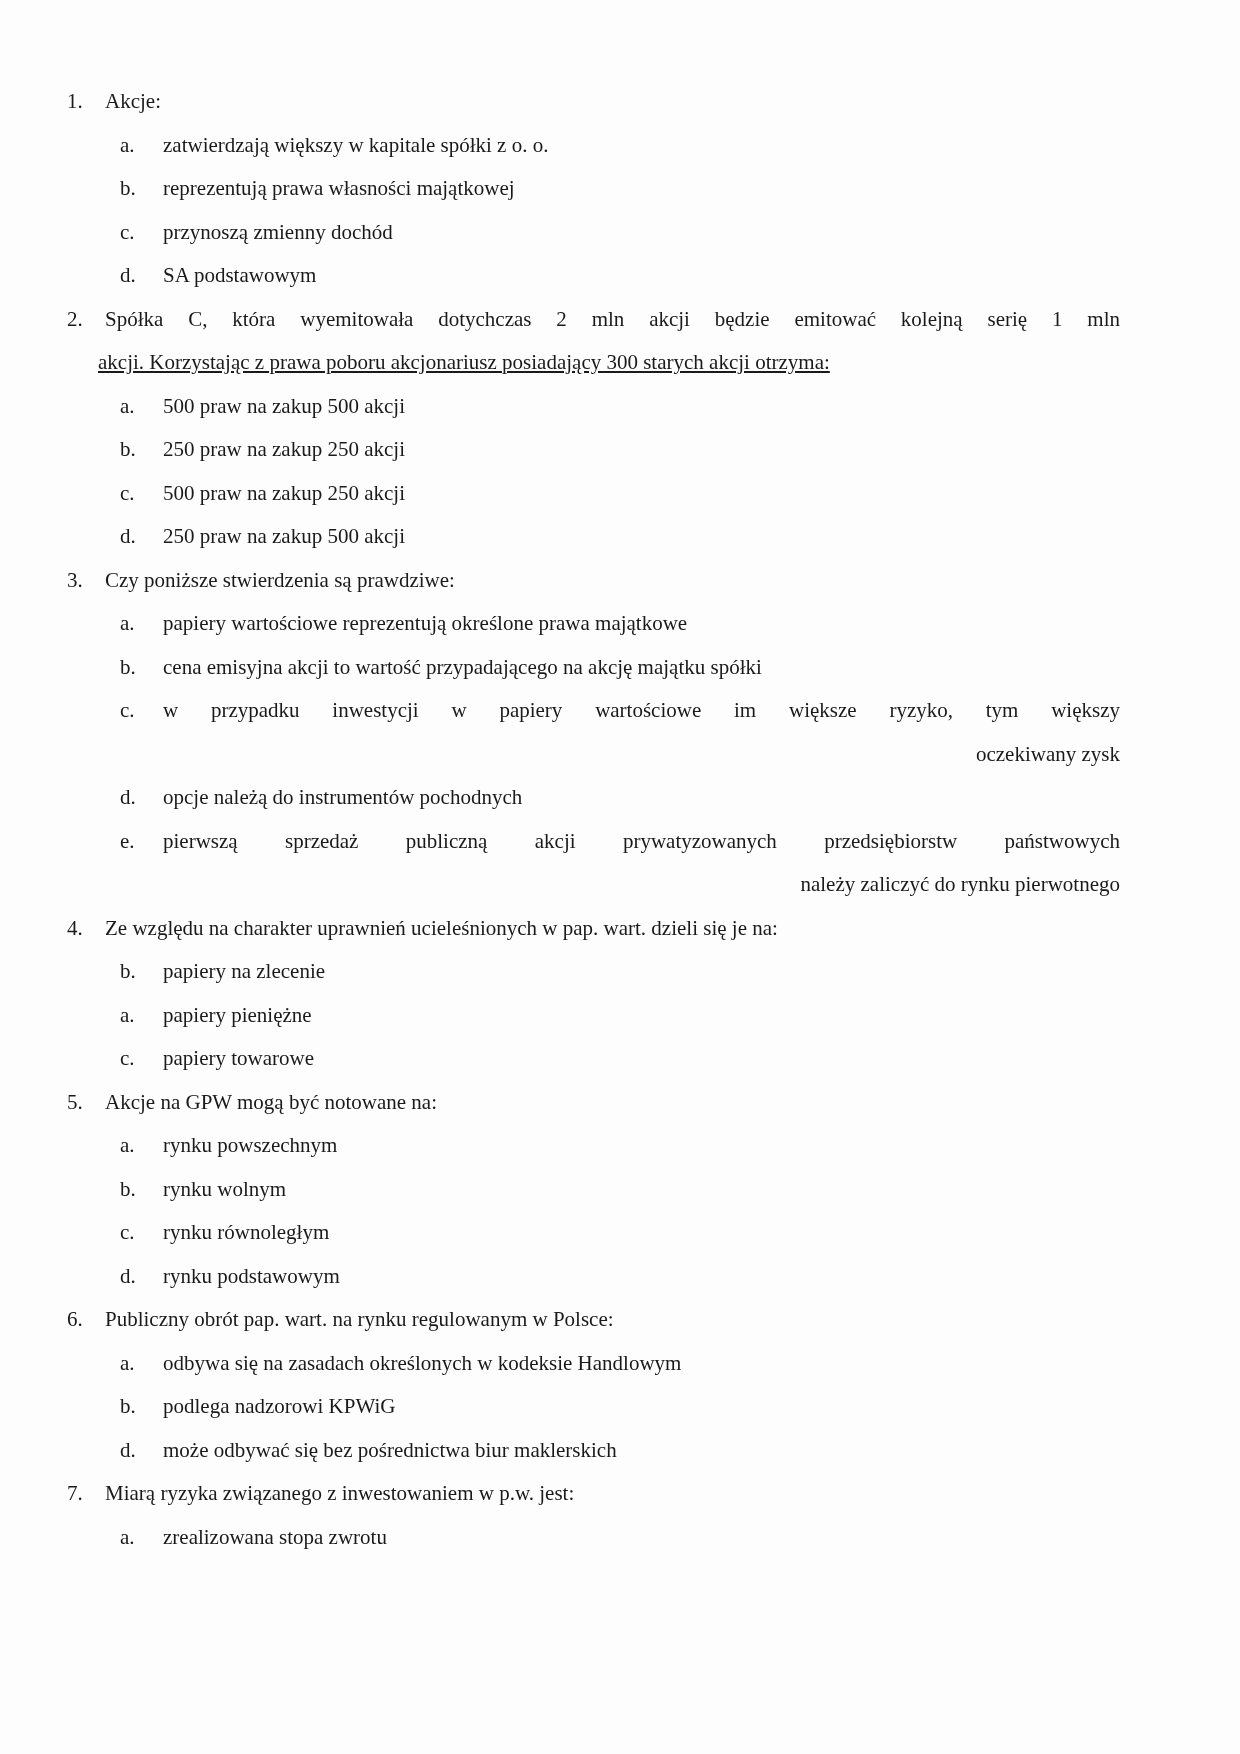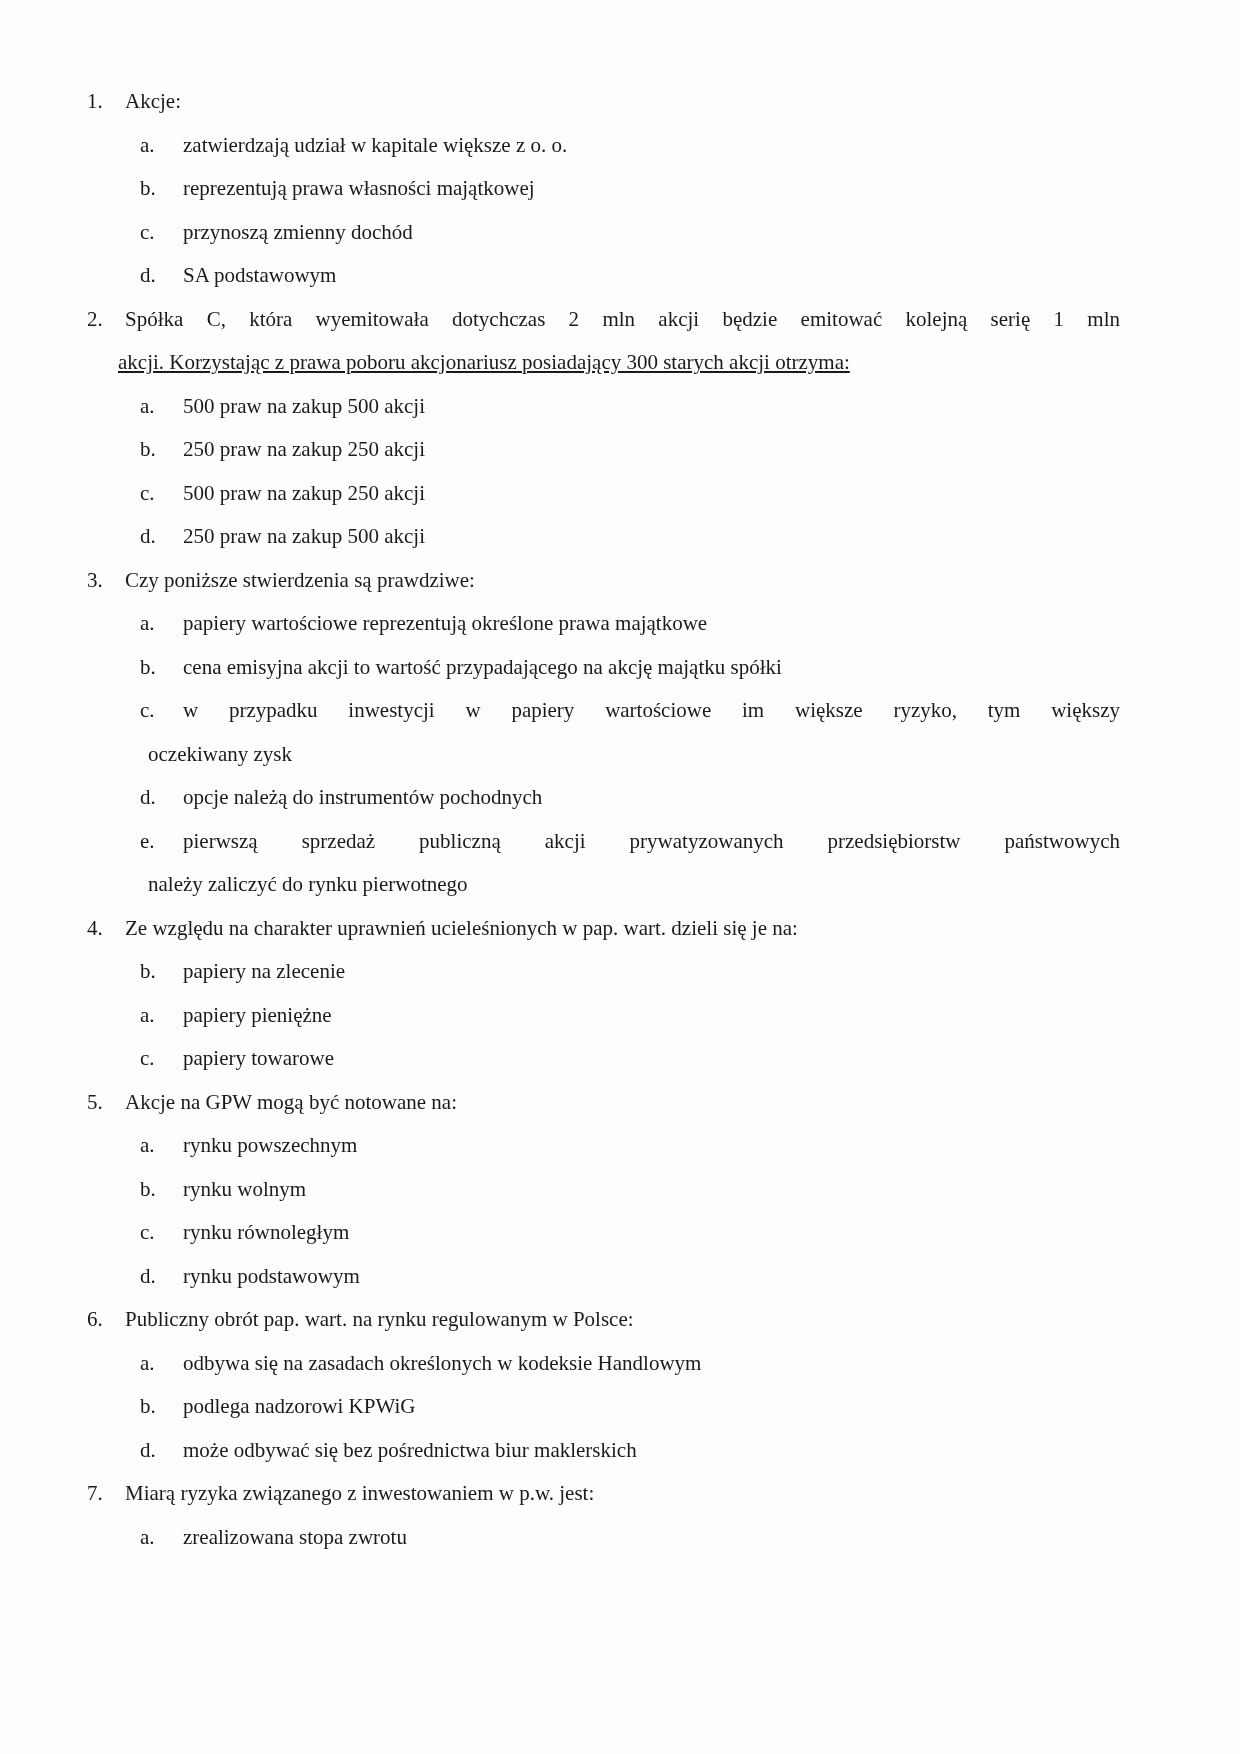--- a/index.html
+++ b/index.html
@@ -6,46 +6,46 @@
   body {
     width: 1240px;
     height: 1754px;
     background: #fdfdfd;
     font-family: "Liberation Serif", "DejaVu Serif", serif;
   }
   .page {
     box-sizing: border-box;
     width: 1240px;
     height: 1754px;
-    padding: 80px 120px 0 87px;
+    padding: 80px 120px 0 67px;
     color: #1a1a1a;
     font-size: 21px;
     line-height: 43.5px;
     overflow: hidden;
   }
   .line { white-space: normal; }
   
   .q.first { margin-left: 31px; text-indent: -31px; }
   .q.cont  { margin-left: 31px; text-decoration: underline; }
   .num { display: inline-block; width: 38px; text-indent: 0; }
   
   .o.first { margin-left: 61px; text-indent: -8px; }
-  .o.cont  { margin-left: 61px; }
+  .o.cont  { margin-left: 61px; text-align: right; }
   .let { display: inline-block; width: 43px; text-indent: 0; }
   
   .stretch { text-align: justify; text-align-last: justify; }
 </style>
 </head>
 <body style="background: rgb(253, 253, 253);">
 
 <div class="page" style="color: rgb(26, 26, 26);">
 
   <div>
     <div class="line q first"><span class="num">1.</span><span>Akcje:</span></div>
-    <div class="line o first"><span class="let">a.</span><span>zatwierdzają udział w kapitale większe z o. o.</span></div>
+    <div class="line o first"><span class="let">a.</span><span>zatwierdzają większy w kapitale spółki z o. o.</span></div>
     <div class="line o first"><span class="let">b.</span><span>reprezentują prawa własności majątkowej</span></div>
     <div class="line o first"><span class="let">c.</span><span>przynoszą zmienny dochód</span></div>
     <div class="line o first"><span class="let">d.</span><span>SA podstawowym</span></div>
   </div>
 
   <div>
     <div class="line q first stretch"><span class="num">2.</span><span>Spółka C, która wyemitowała dotychczas 2 mln akcji będzie emitować kolejną serię 1 mln</span></div>
     <div class="line q cont"><span>akcji. Korzystając z prawa poboru akcjonariusz posiadający 300 starych akcji otrzyma:</span></div>
     <div class="line o first"><span class="let">a.</span><span>500 praw na zakup 500 akcji</span></div>
     <div class="line o first"><span class="let">b.</span><span>250 praw na zakup 250 akcji</span></div>

